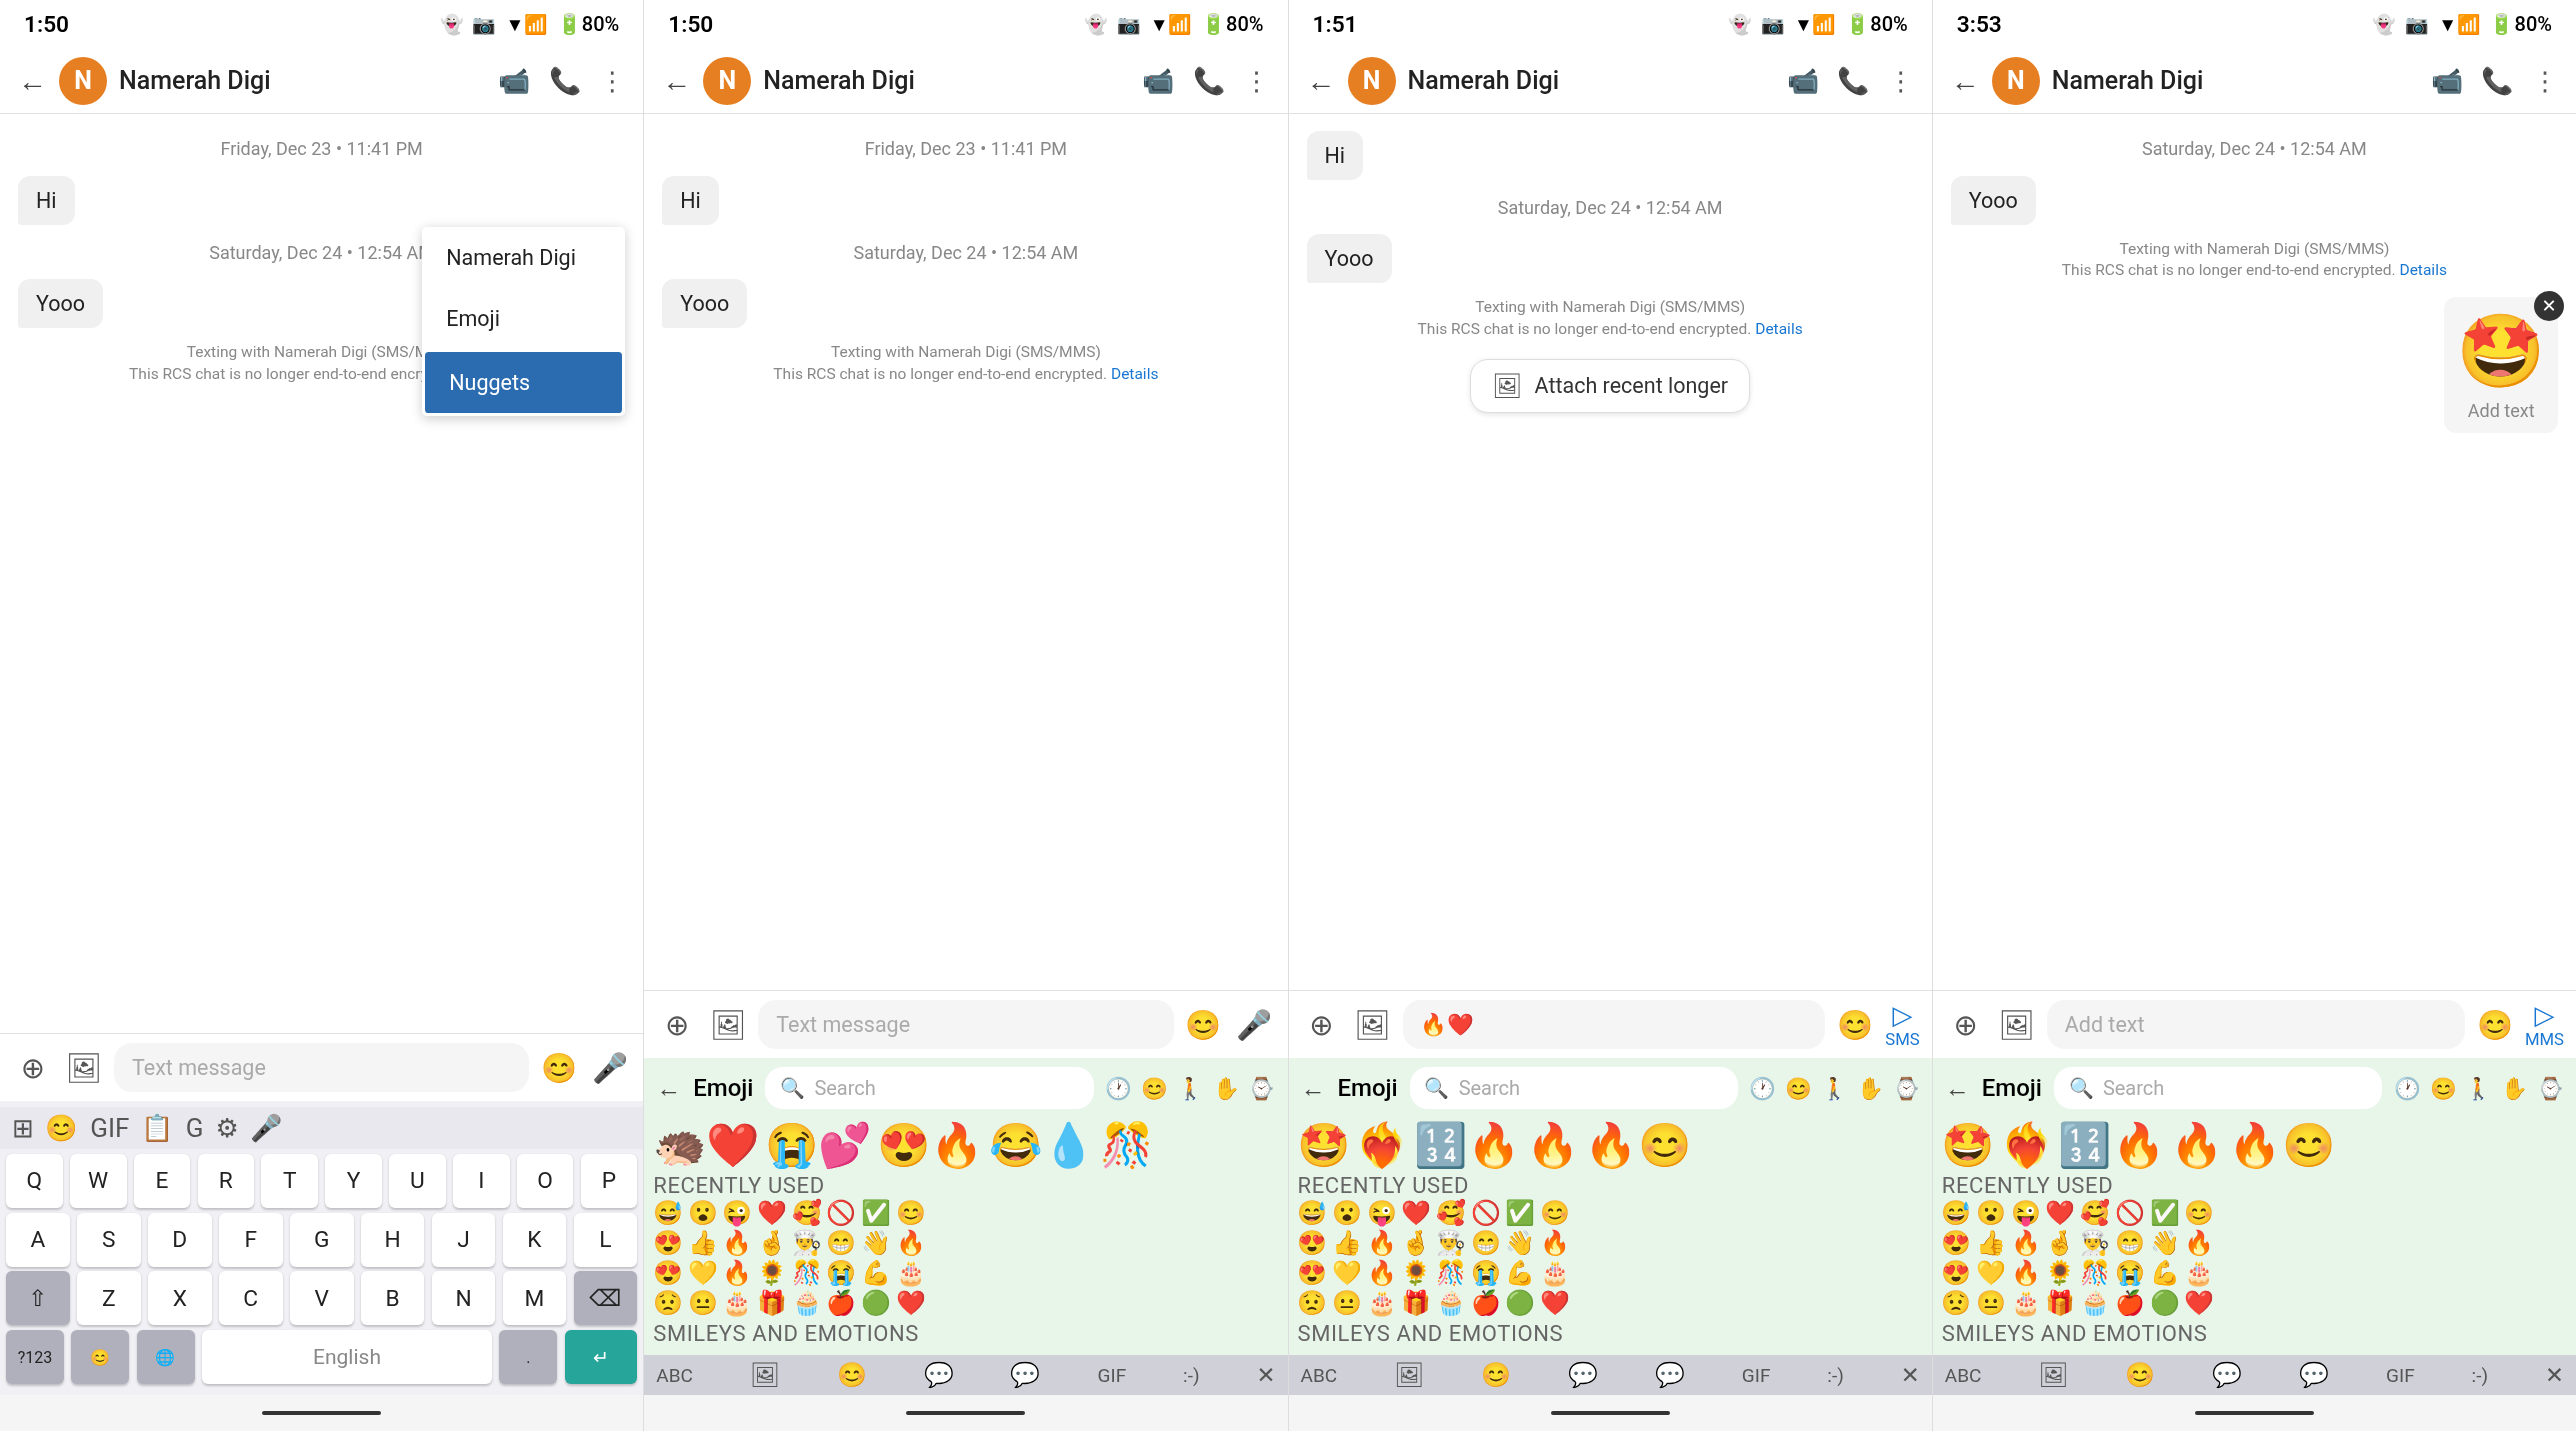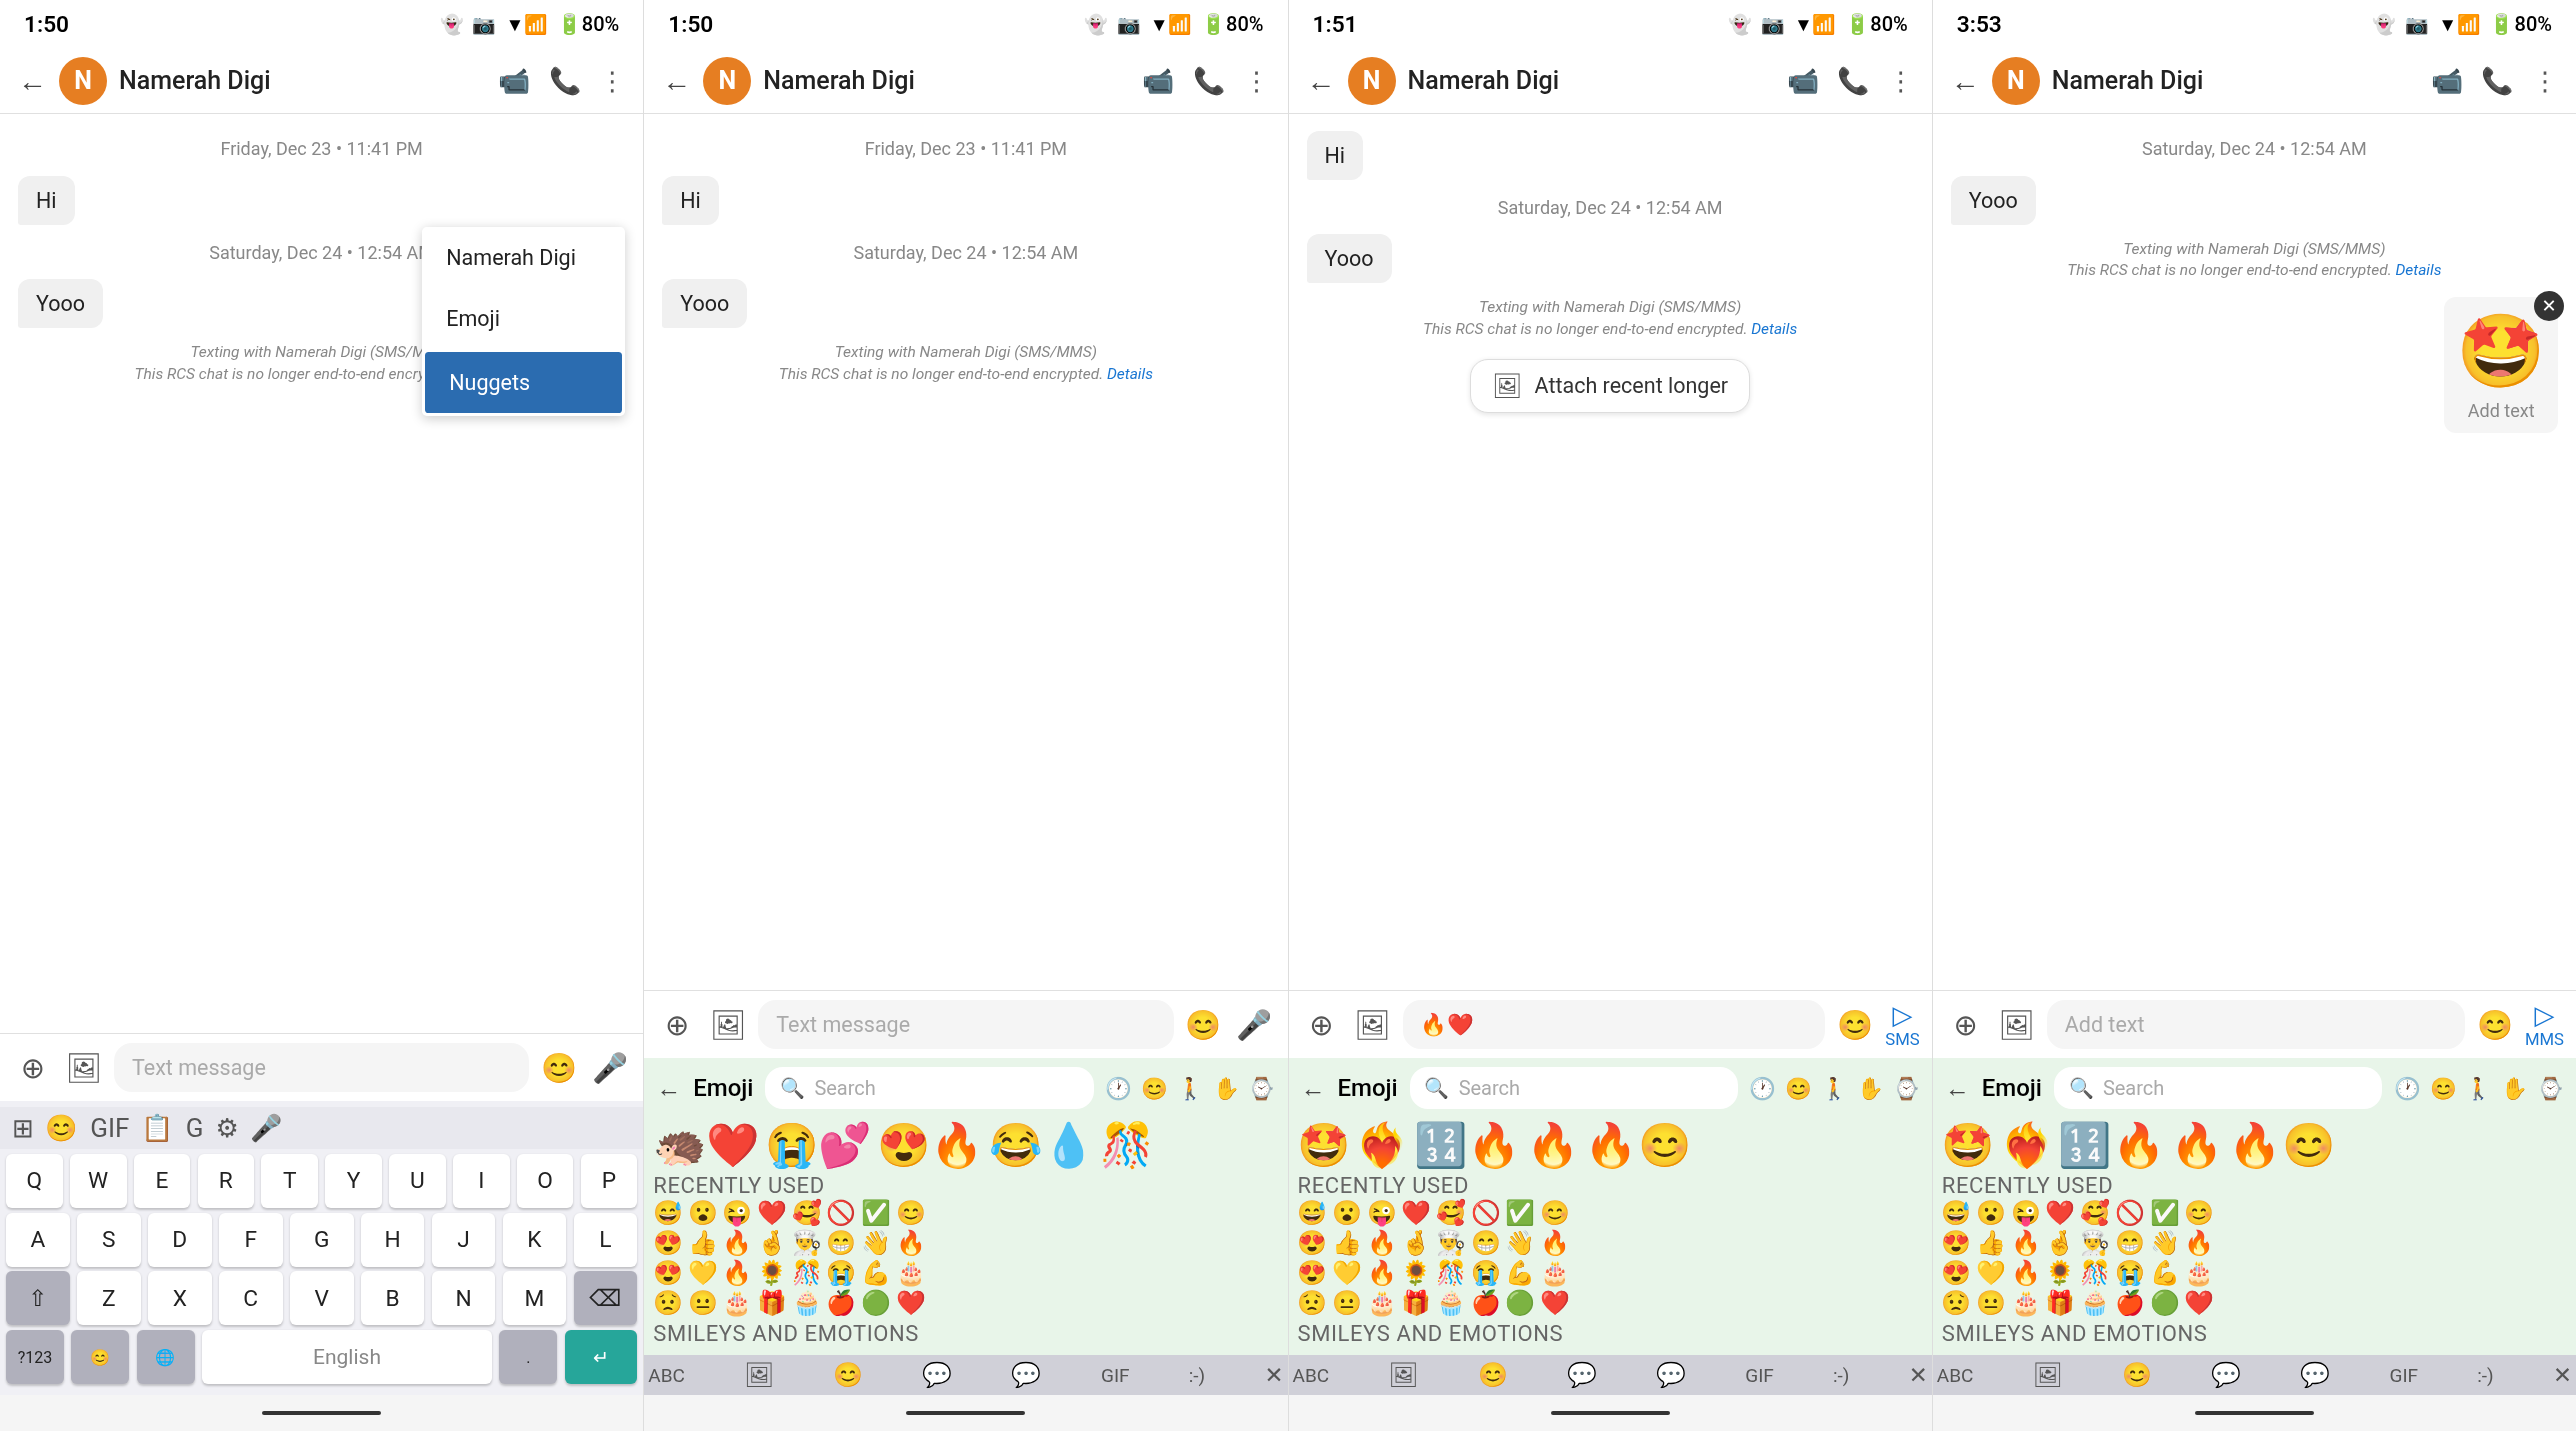--- a/index.html
+++ b/index.html
@@ -137,21 +137,20 @@
       color: #222;
       margin: 4.8px 0;
     }
 
     .system-message {
       text-align: center;
       color: #888;
       font-size: 15.5px;
       margin: 9px 18px;
       line-height: 1.4;
-      font-style: italic;
     }
     .system-message a { color: #1976D2; text-decoration: none; }
 
     
     .input-bar {
       display: flex;
       align-items: center;
       padding: 9px 12px;
       background: #fff;
       border-top: 0.6px solid #e0e0e0;
@@ -292,21 +291,21 @@
       text-transform: uppercase;
       letter-spacing: 0.6px;
       margin: 3px 0;
     }
 
     
     .emoji-bottom-bar {
       display: flex;
       align-items: center;
       background: #d0d0d8;
-      padding: 6px 4px;
+      padding: 6px 12px;
       gap: 12px;
       justify-content: space-between;
     }
     .emoji-bottom-bar .bot-icon {
       font-size: 24px;
       color: #555;
       cursor: pointer;
     }
     .emoji-bottom-bar .bot-text {
       font-size: 19px;

